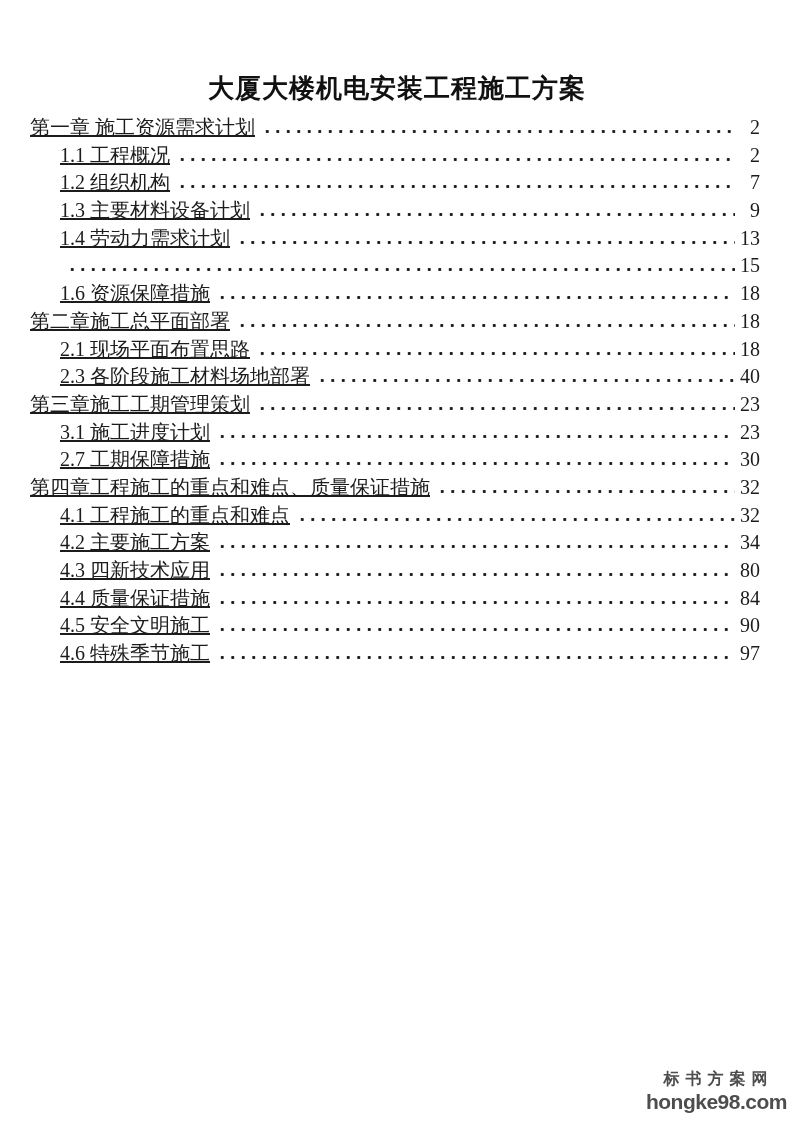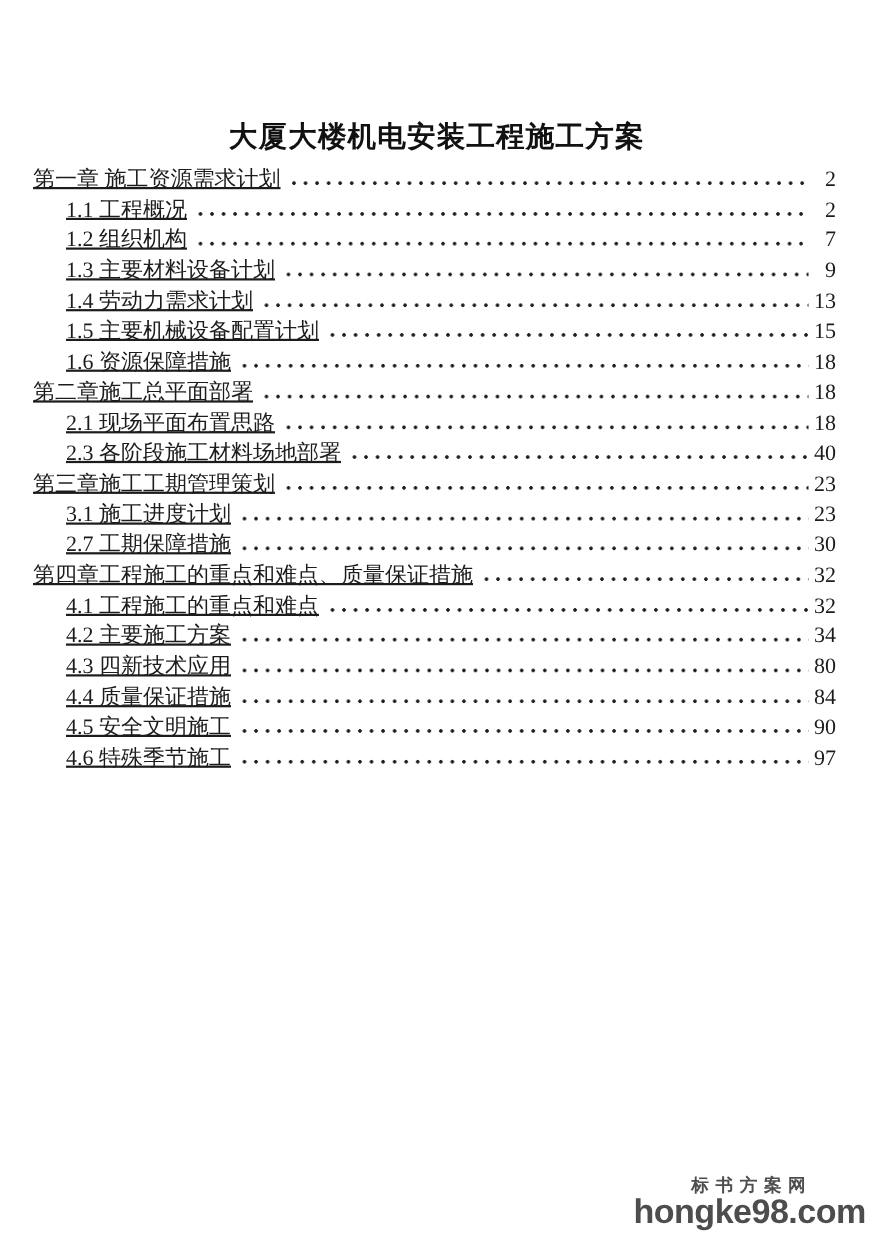--- a/index.html
+++ b/index.html
@@ -10,21 +10,21 @@
     width: 794px;
     height: 1122px;
     background: #ffffff;
     position: relative;
     overflow: hidden;
     font-family: "Liberation Serif", "DejaVu Serif", serif;
     color: #1c1c1c;
   }
   .doc-title {
     margin: 0;
-    padding-top: 108px;
+    padding-top: 72px;
     text-align: center;
     font-size: 26px;
     line-height: 34px;
     font-weight: bold;
     letter-spacing: 1px;
     color: #111111;
   }
   .toc {
     margin: 9px 34px 0 30px;
   }
@@ -67,21 +67,21 @@
     font-family: "Liberation Sans", "DejaVu Sans", sans-serif;
     font-weight: bold;
   }
   .watermark-name {
     font-size: 16px;
     letter-spacing: 6px;
     margin-right: -4px;
     line-height: 20px;
   }
   .watermark-url {
-    font-size: 31px;
+    font-size: 21px;
     letter-spacing: -0.5px;
     line-height: 26px;
   }
 </style>
 </head>
 <body>
 
 <div class="page">
   <h1 class="doc-title">大厦大楼机电安装工程施工方案</h1>
 
@@ -105,21 +105,20 @@
         <span class="toc-label">1.3 主要材料设备计划</span>
         <span class="dots"></span>
         <span class="toc-page">9</span>
       </div>
       <div class="toc-row level-2">
         <span class="toc-label">1.4 劳动力需求计划</span>
         <span class="dots"></span>
         <span class="toc-page">13</span>
       </div>
       <div class="toc-row level-2">
-        <span class="toc-label">1.5 主要机械设备配置计划</span>
         <span class="dots"></span>
         <span class="toc-page">15</span>
       </div>
       <div class="toc-row level-2">
         <span class="toc-label">1.6 资源保障措施</span>
         <span class="dots"></span>
         <span class="toc-page">18</span>
       </div>
       <div class="toc-row level-1">
         <span class="toc-label">第二章施工总平面部署</span>

